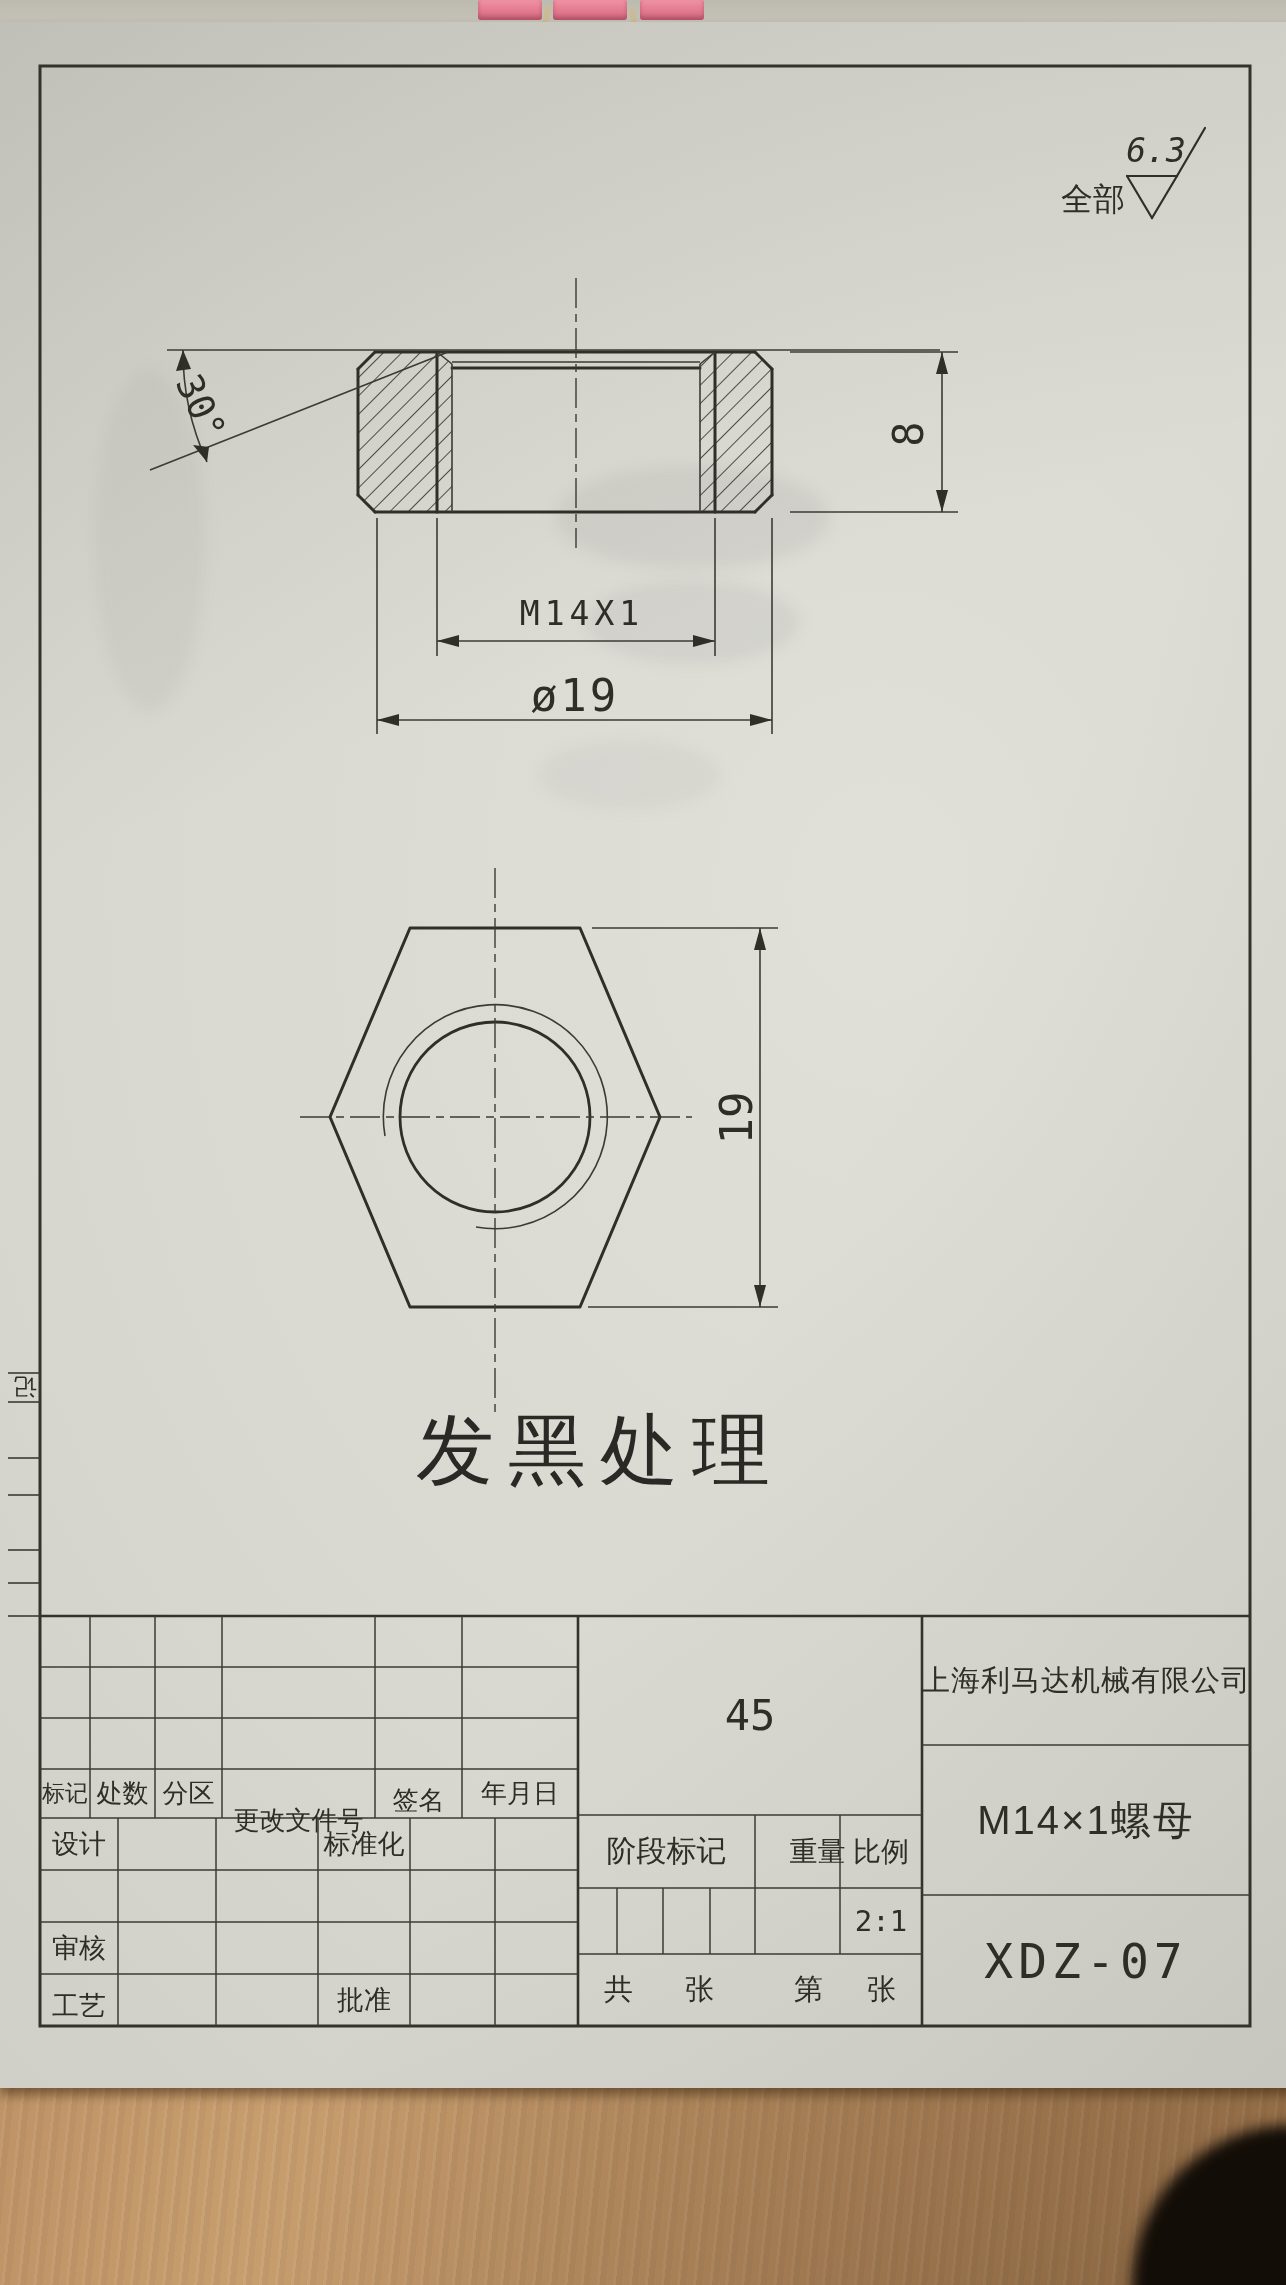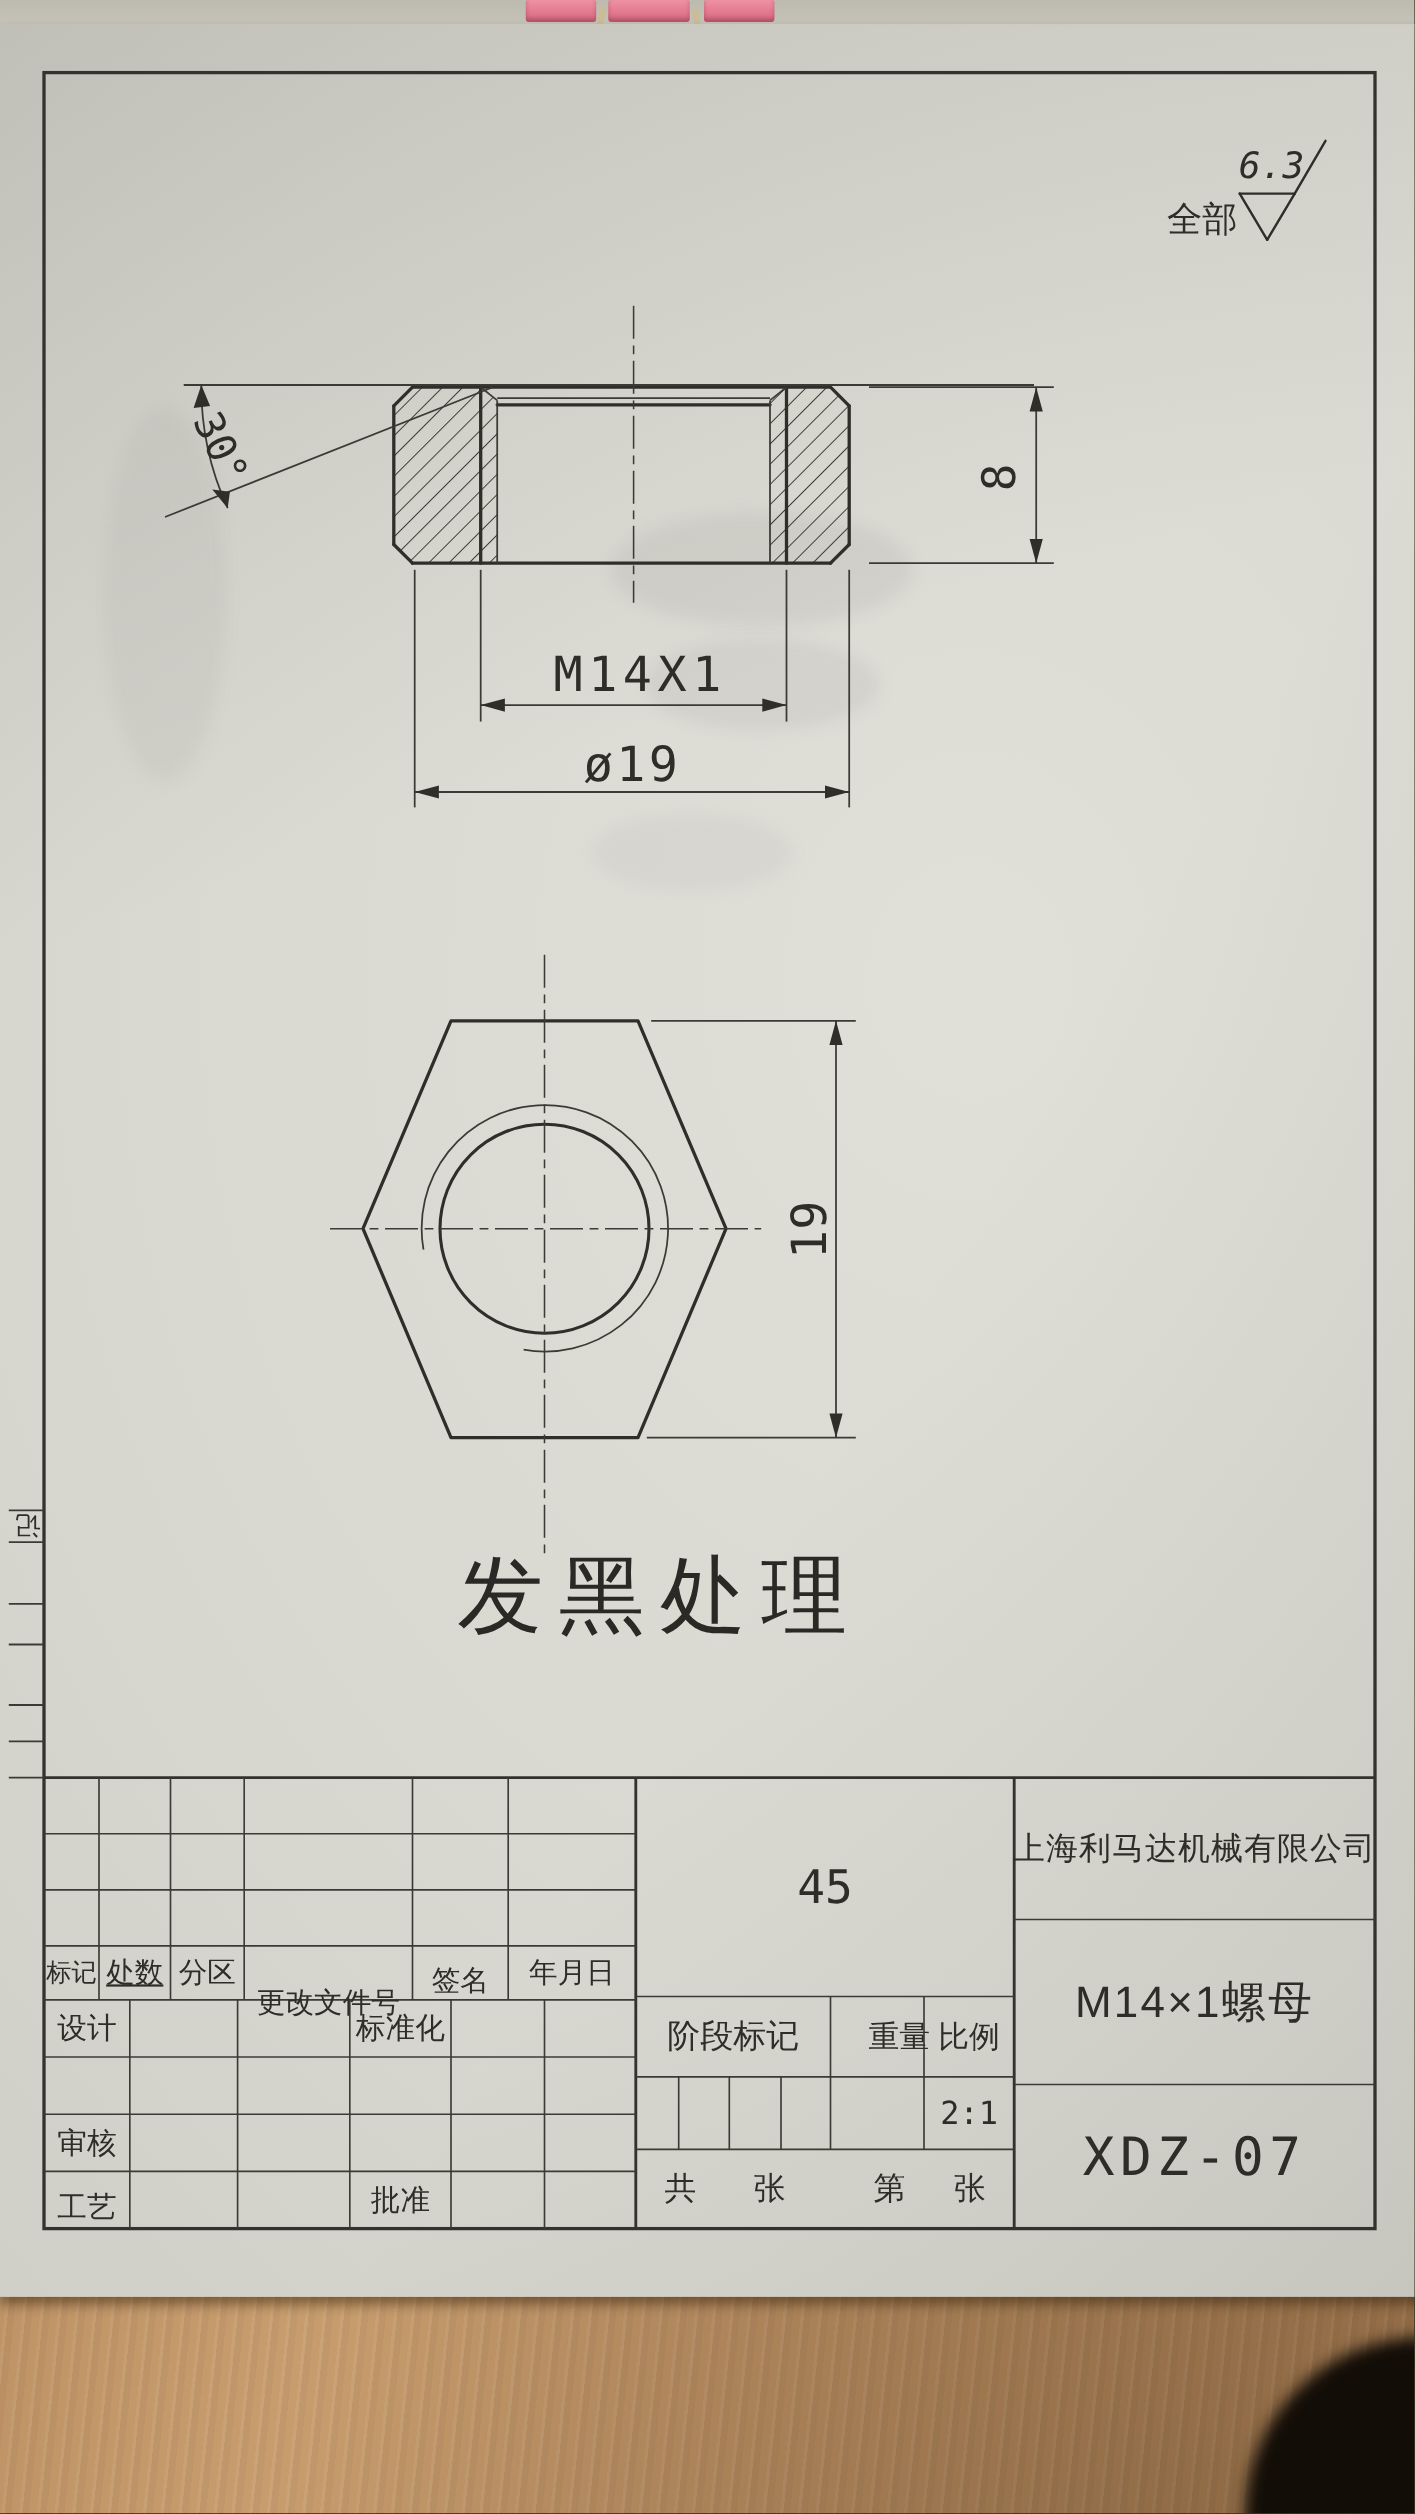--- a/index.html
+++ b/index.html
@@ -189,30 +189,30 @@
           <line x1="922" y1="1745" x2="1250" y2="1745"></line>
           <line x1="922" y1="1895" x2="1250" y2="1895"></line>
         </g>
       </svg>
 
       <div class="txt" style="left:1056px;top:182px;width:74px;height:36px;font-size:32px;">全部</div>
       <div class="txt cad" style="left:1126px;top:132px;width:60px;height:36px;font-size:33px;font-style:italic;">6.3</div>
 
       <div class="txt cad" style="left:163px;top:386px;width:76px;height:42px;font-size:37px;transform:rotate(65deg);">30°</div>
       <div class="txt cad" style="left:884px;top:410px;width:48px;height:48px;font-size:42px;transform:rotate(-90deg);">8</div>
-      <div class="txt cad" style="left:437px;top:590px;width:290px;height:46px;font-size:44px;letter-spacing:5px;">M14X1</div>
+      <div class="txt cad" style="left:437px;top:590px;width:290px;height:46px;font-size:33px;letter-spacing:5px;">M14X1</div>
       <div class="txt cad" style="left:480px;top:672px;width:190px;height:46px;font-size:44px;letter-spacing:3px;">ø19</div>
       <div class="txt cad" style="left:710px;top:1092px;width:52px;height:52px;font-size:44px;transform:rotate(-90deg);">19</div>
 
       <div class="txt" style="left:398px;top:1402px;width:404px;height:98px;font-size:78px;letter-spacing:14px;font-family:'DejaVu Serif',serif;color:#2a2925;">发黑处理</div>
 
       <div class="txt" style="left:10px;top:1372px;width:30px;height:30px;font-size:23px;transform:rotate(180deg);">记</div>
 
       <div class="txt" style="left:40px;top:1769px;width:50px;height:49px;font-size:23px;">标记</div>
-      <div class="txt" style="left:90px;top:1769px;width:65px;height:49px;font-size:26px;text-decoration:underline;">处数</div>
+      <div class="txt" style="left:90px;top:1769px;width:65px;height:49px;font-size:26px;">处数</div>
       <div class="txt" style="left:155px;top:1769px;width:67px;height:49px;font-size:26px;">分区</div>
       <div class="txt" style="left:222px;top:1796px;width:153px;height:49px;font-size:26px;">更改文件号</div>
       <div class="txt" style="left:375px;top:1769px;width:87px;height:62px;font-size:26px;">签名</div>
       <div class="txt" style="left:462px;top:1769px;width:116px;height:49px;font-size:26px;">年月日</div>
 
       <div class="txt" style="left:40px;top:1818px;width:78px;height:52px;font-size:27px;">设计</div>
       <div class="txt" style="left:318px;top:1818px;width:92px;height:52px;font-size:27px;">标准化</div>
       <div class="txt" style="left:40px;top:1922px;width:78px;height:52px;font-size:27px;">审核</div>
       <div class="txt" style="left:40px;top:1980px;width:78px;height:52px;font-size:27px;">工艺</div>
       <div class="txt" style="left:318px;top:1974px;width:92px;height:52px;font-size:27px;">批准</div>

